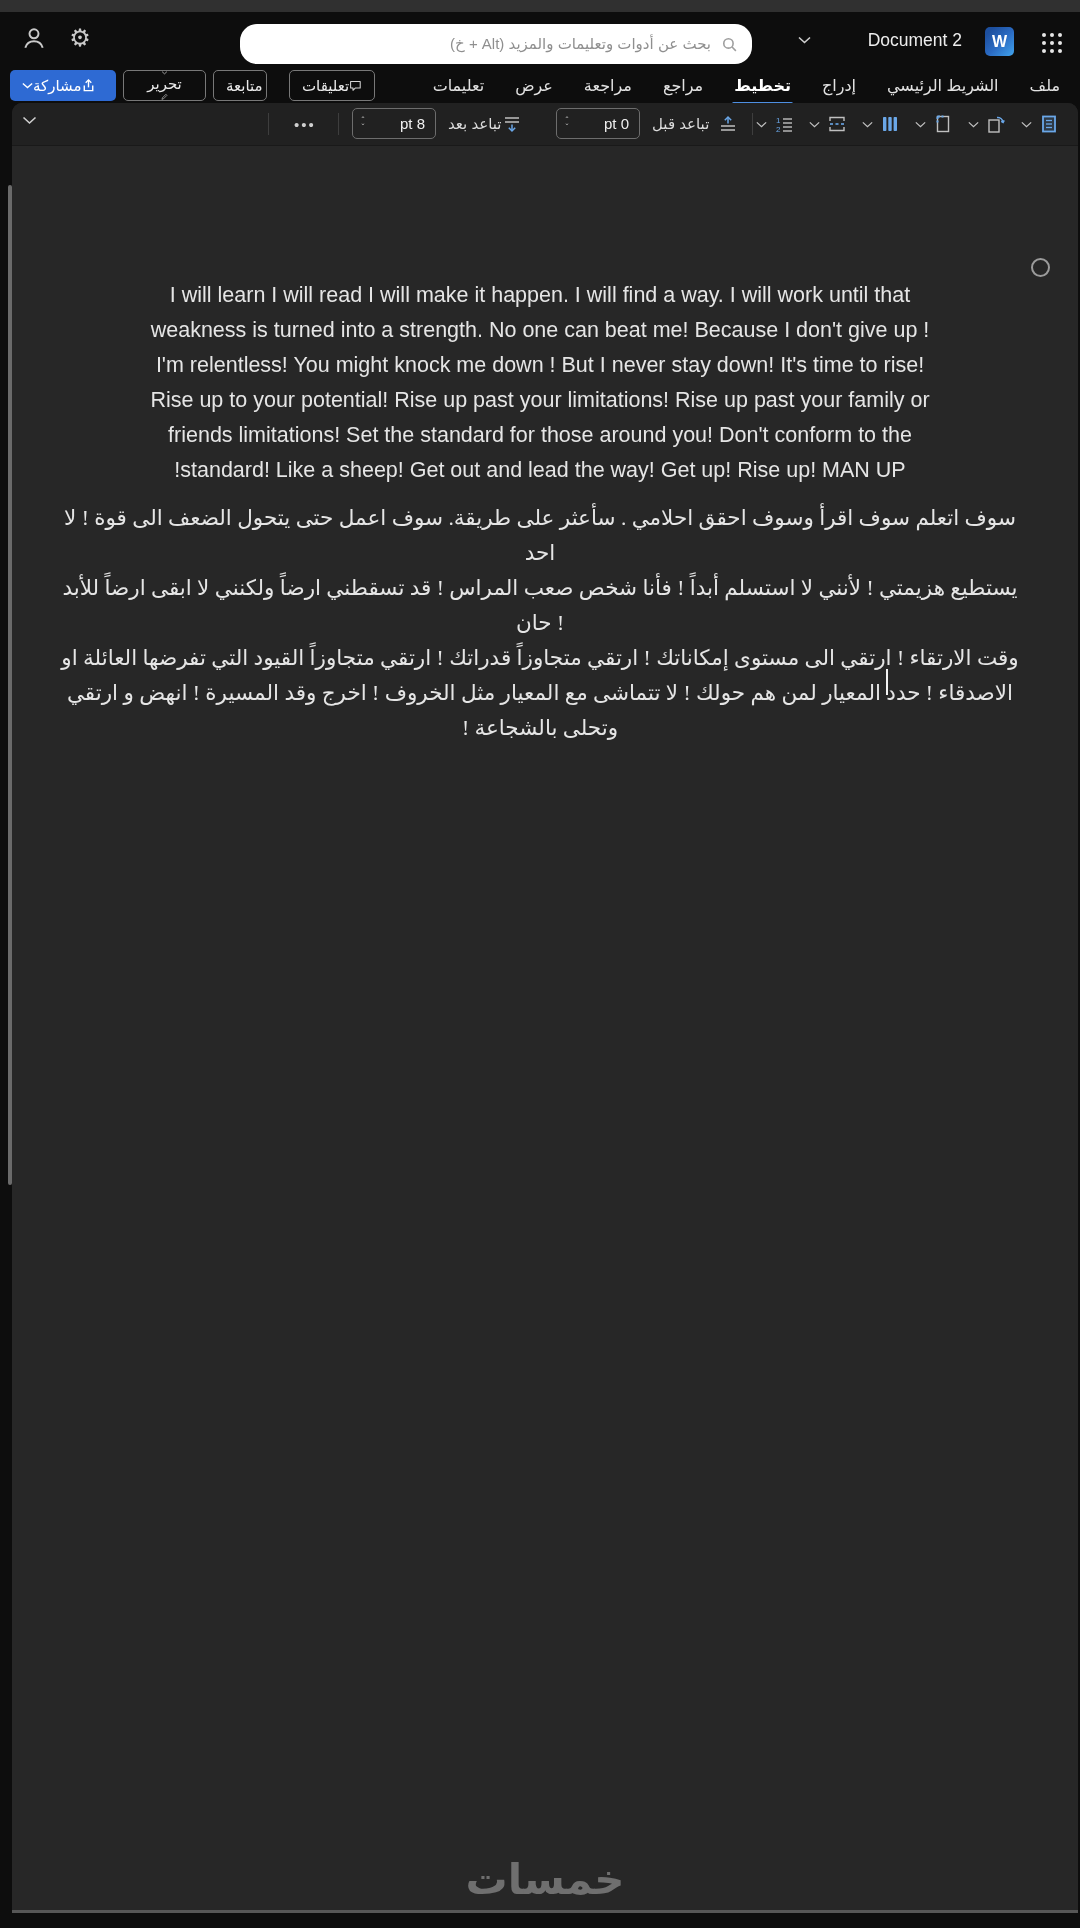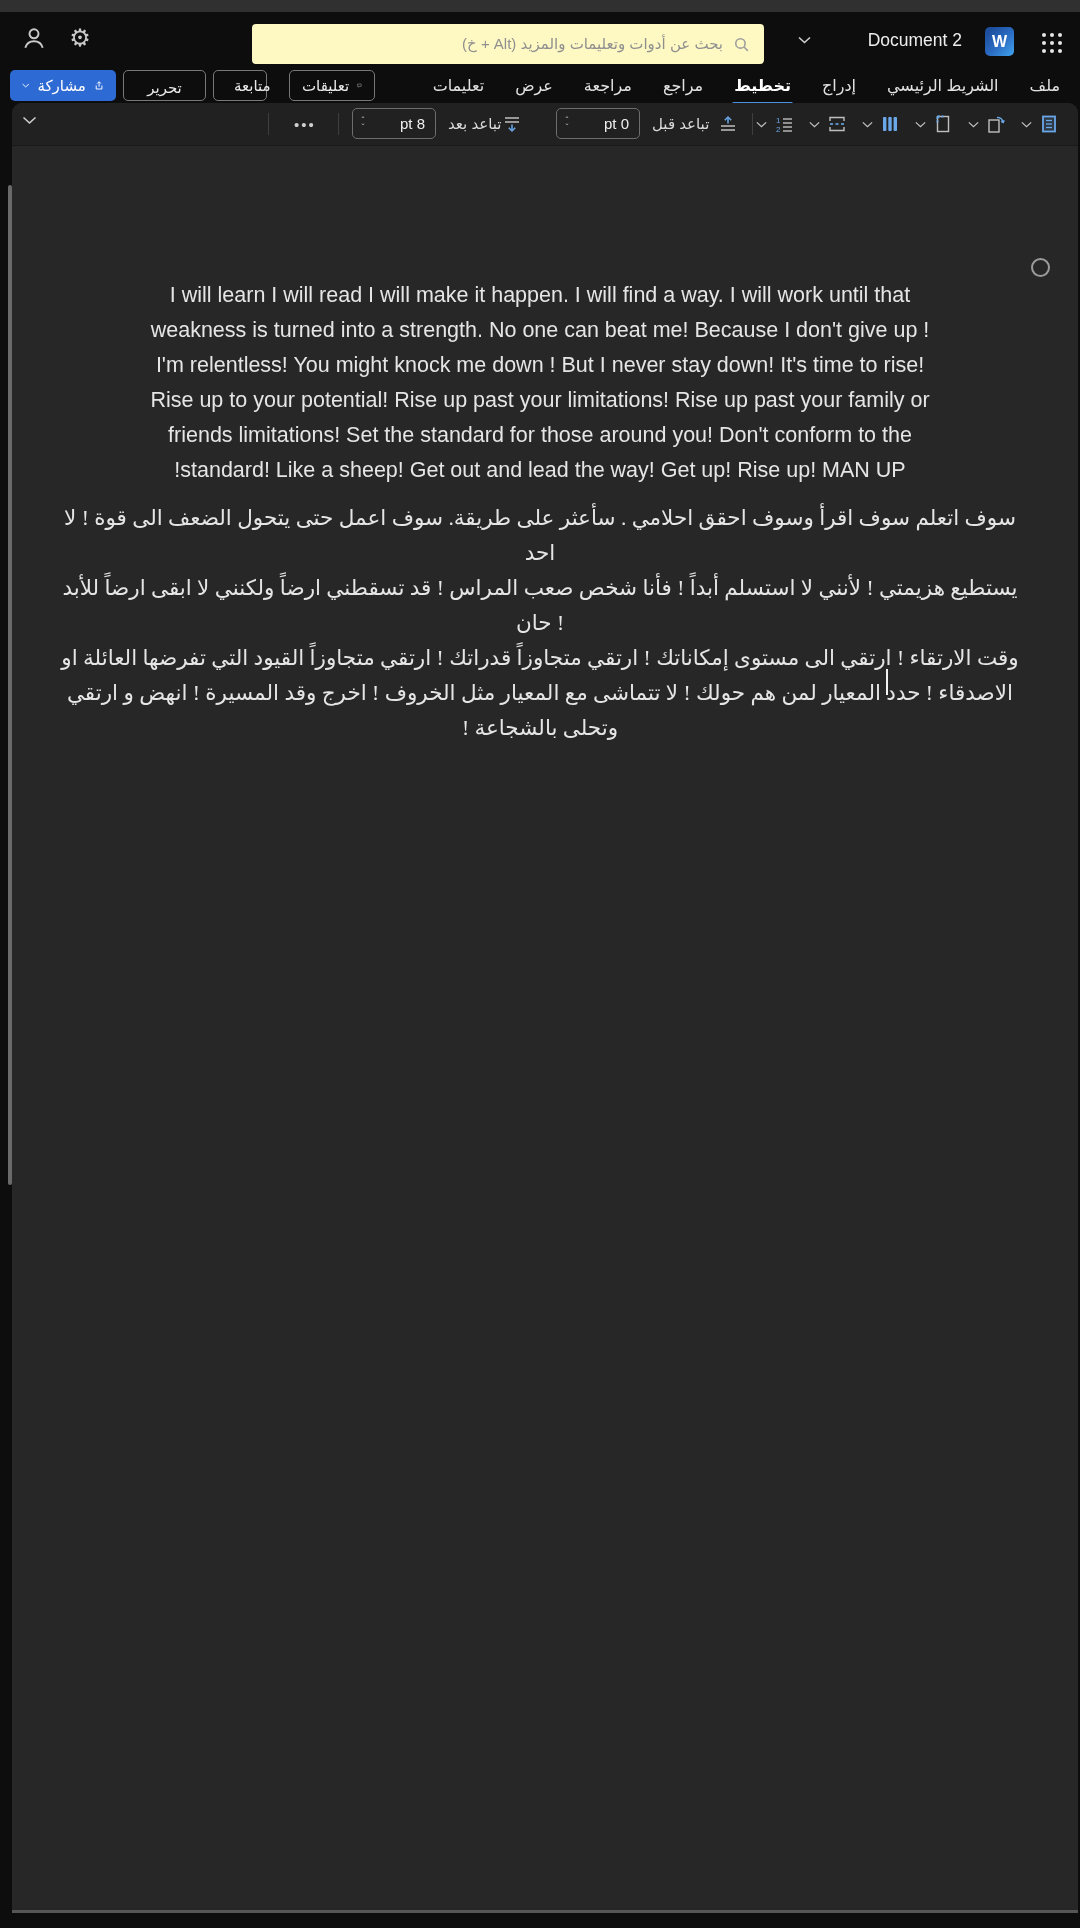--- a/index.html
+++ b/index.html
@@ -5,34 +5,34 @@
   html,body{margin:0;padding:0;background:#0b0b0b;}
   .screen{position:relative;width:1080px;height:1928px;overflow:hidden;background:#0d0d0d;
           font-family:"Liberation Sans","DejaVu Sans",sans-serif;}
   .top-strip{position:absolute;left:0;top:0;width:1080px;height:12px;background:#303030;}
 
   
   .hdr1{position:absolute;left:0;top:12px;width:1080px;height:56px;}
   .icon-btn{position:absolute;display:flex;align-items:center;justify-content:center;cursor:pointer;}
   .person-btn{left:16px;top:8px;width:36px;height:36px;}
   .gear-btn{left:62px;top:8px;width:36px;height:36px;color:#c9c9c9;font-size:24px;}
-  .search-box{position:absolute;left:252px;top:12px;width:512px;height:40px;background:#fef9c3;
-              border-radius:4px;display:flex;align-items:center;flex-direction:row-reverse;
+  .search-box{position:absolute;left:240px;top:12px;width:512px;height:40px;background:#ffffff;
+              border-radius:17px;display:flex;align-items:center;flex-direction:row-reverse;
               padding:0 14px;box-sizing:border-box;gap:10px;}
   .search-box .ph{color:#8f8f8f;font-size:15px;direction:rtl;white-space:nowrap;}
   .scope-chevron{position:absolute;left:798px;top:24px;}
   .doc-title{position:absolute;right:118px;top:18px;color:#ededed;font-size:17.5px;margin-left:47px;}
   .word-logo{position:absolute;right:66px;top:15px;width:29px;height:29px;border-radius:5px;
              background:linear-gradient(135deg,#1d4f9e 15%,#2b6cc4 55%,#41a5ee 100%);
              display:flex;align-items:center;justify-content:center;color:#fff;font-weight:bold;font-size:16px;}
   .waffle{position:absolute;right:14px;top:17px;width:28px;height:28px;display:flex;align-items:center;justify-content:center;}
 
   
   .hdr2{position:absolute;left:0;top:68px;width:1080px;height:34px;}
-  .btn{position:absolute;top:2px;height:31px;display:flex;align-items:center;gap:8px;padding:0 12px;
+  .btn{position:absolute;top:2px;height:31px;display:flex;align-items:center;padding:0 12px;
        border-radius:5px;font-size:15px;color:#eaeaea;border:1px solid #787878;box-sizing:border-box;cursor:pointer;background:transparent;}
   .btn.primary{background:#2e6ad3;border:none;color:#fff;}
   .tabs{position:absolute;right:18px;top:0;height:34px;display:flex;direction:rtl;gap:27px;align-items:center;}
   .tab{color:#e2e2e2;font-size:16px;position:relative;cursor:pointer;white-space:nowrap;padding:4px 2px;}
   .tab.active{font-weight:bold;color:#fff;}
   .tab.active::after{content:"";position:absolute;right:0;left:0;bottom:-6px;height:3px;border-radius:3px;background:#4e8fe2;}
 
   
   .panel{position:absolute;left:12px;top:103px;width:1066px;height:1810px;background:#272727;
          border-radius:10px 10px 0 0;}
@@ -287,18 +287,19 @@
           </svg>
         </div>
       </div>
     </div>
 
     <div class="doc-canvas">
       <div class="presence-ring"></div>
       <div class="para en">I will learn I will read I will make it happen. I will find a way. I will work until that<br>weakness is turned into a strength. No one can beat me! Because I don't give up !<br>I'm relentless! You might knock me down ! But I never stay down! It's time to rise!<br>Rise up to your potential! Rise up past your limitations! Rise up past your family or<br>friends limitations! Set the standard for those around you! Don't conform to the<br>!standard! Like a sheep! Get out and lead the way! Get up! Rise up! MAN UP</div>
       <div class="para ar">سوف اتعلم سوف اقرأ وسوف احقق احلامي . سأعثر على طريقة. سوف اعمل حتى يتحول الضعف الى قوة ! لا احد<br>يستطيع هزيمتي ! لأنني لا استسلم أبداً ! فأنا شخص صعب المراس ! قد تسقطني ارضاً ولكنني لا ابقى ارضاً للأبد ! حان<br>وقت الارتقاء ! ارتقي الى مستوى إمكاناتك ! ارتقي متجاوزاً قدراتك ! ارتقي متجاوزاً القيود التي تفرضها العائلة او<br>الاصدقاء ! حدد المعيار لمن هم حولك ! لا تتماشى مع المعيار مثل الخروف ! اخرج وقد المسيرة ! انهض و ارتقي<br>وتحلى بالشجاعة !</div>
       <div class="caret"></div>
+      <div class="watermark">خمسات</div>
     </div>
   </div>
 
   <div class="scroll-thumb"></div>
   <div class="bottom-line"></div>
 </div>
 
 </body></html>

